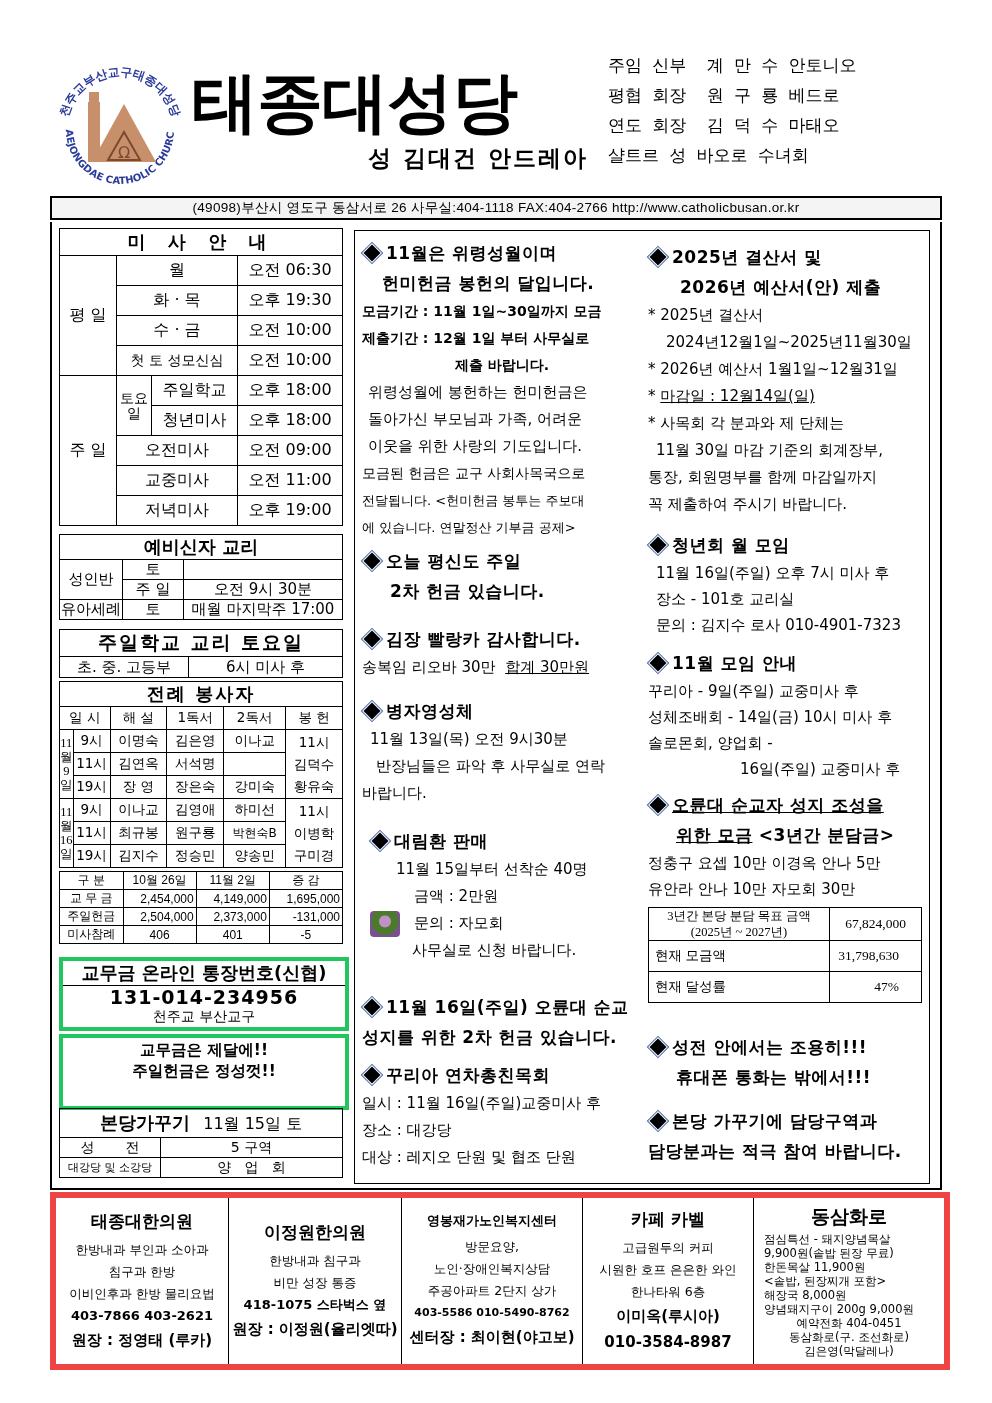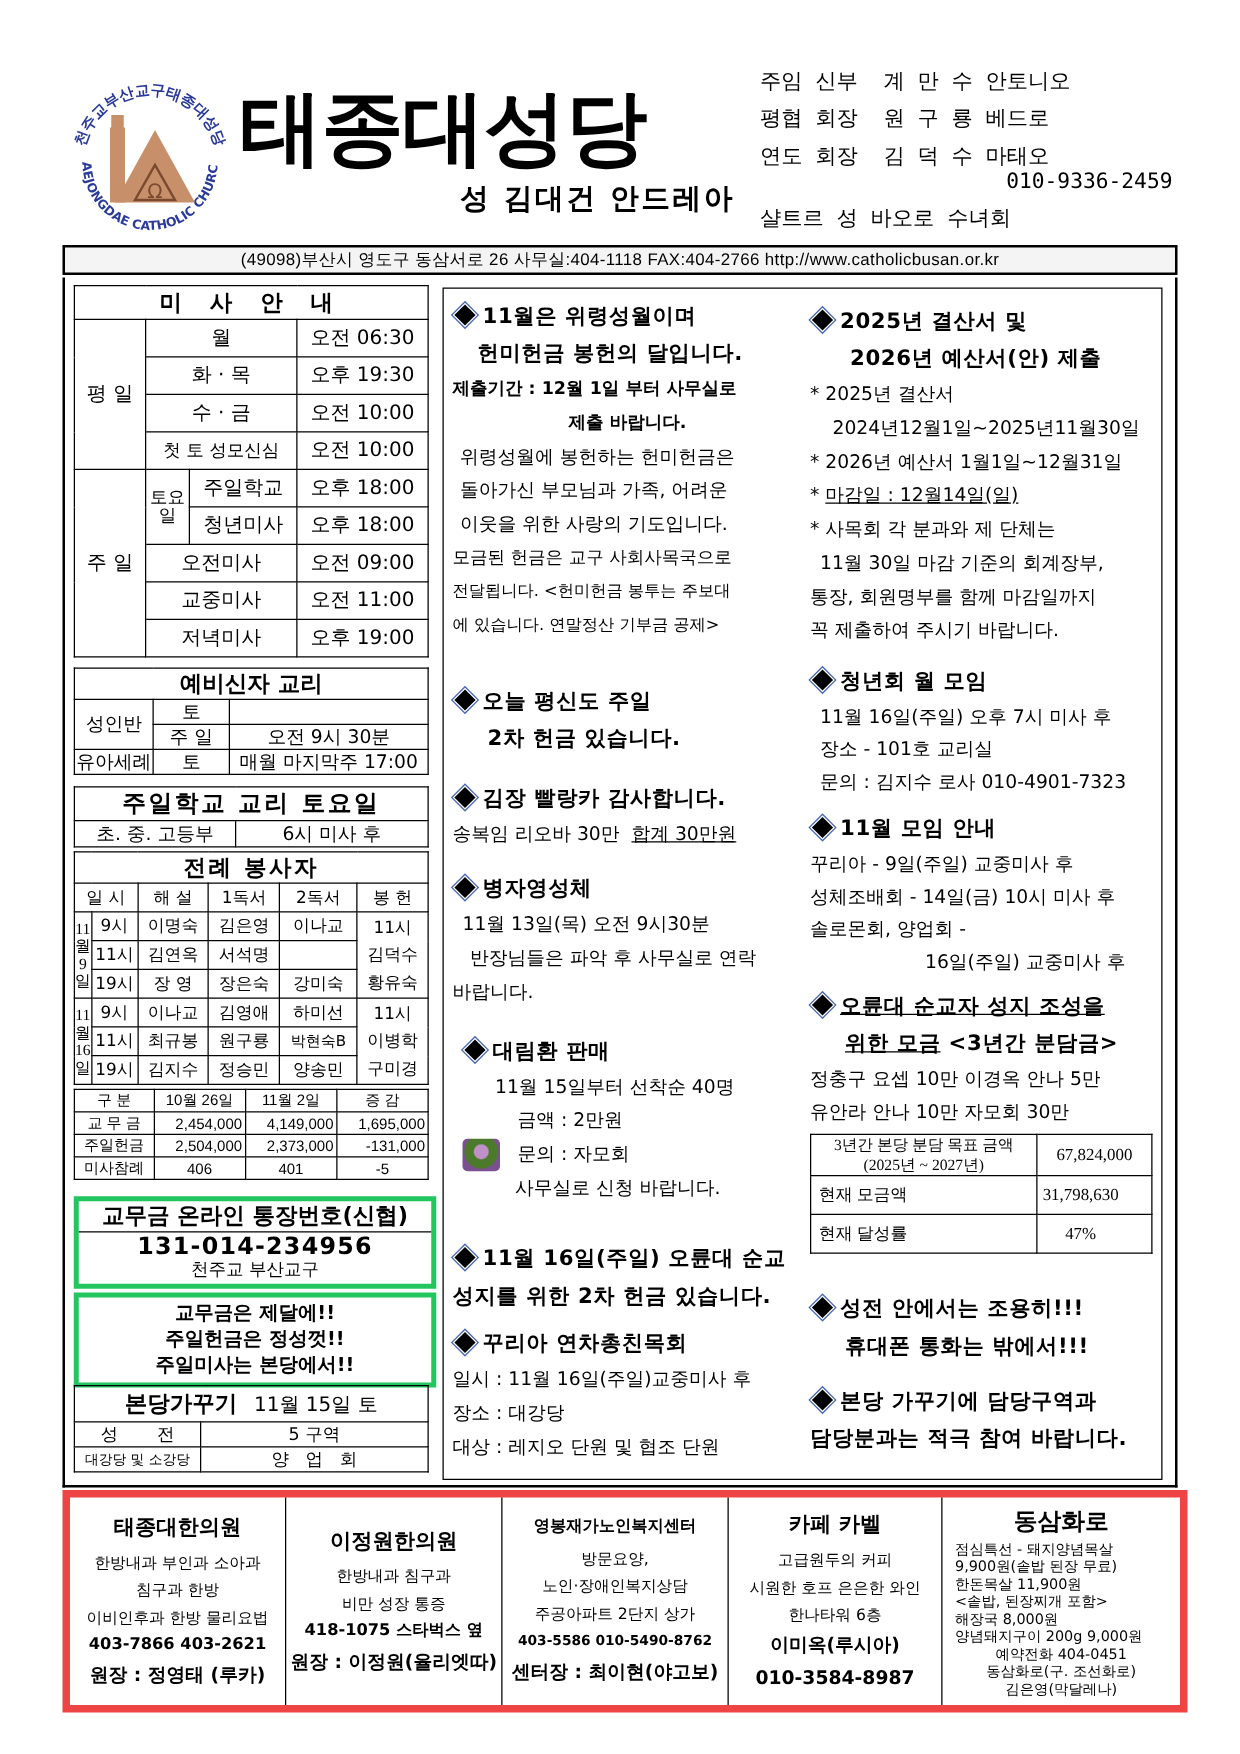--- a/index.html
+++ b/index.html
@@ -60,21 +60,21 @@
   .art .h { font-size: 17px; font-weight: bold; line-height: 30px; letter-spacing: 0.5px; }
   .art .b { font-weight: bold; font-size: 14px; }
   .dia { display: inline-block; width: 12px; height: 12px; background: #000; transform: rotate(45deg);
          outline: 1px solid #4a6ab0; outline-offset: 1px; margin: 0 8px 2px 4px; vertical-align: middle; }
   .u { text-decoration: underline; }
   .wreath { display: inline-block; width: 30px; height: 26px; border-radius: 4px;
     background: radial-gradient(circle at 50% 40%, #c090c8 0 25%, #4a7a2a 30% 60%, #7a5090 65%); vertical-align: middle; }
   .t-fund { left: 648px; top: 907px; width: 274px; font-size: 13.5px; font-family: Liberation Serif, serif; }
   .t-fund td { height: 30px; }
   .t-fund td.l { text-align: left; padding-left: 6px; }
-  .t-fund td.r { text-align: center; padding-right: 22px; }
+  .t-fund td.r { text-align: right; padding-right: 22px; }
   
   .ads { left: 50px; top: 1192px; width: 888px; height: 166px; border: 6px solid #ef4444; display: flex; }
   .ad { border-right: 1px solid #000; text-align: center; display: flex; flex-direction: column; justify-content: center; }
   .ad:last-child { border-right: none; }
   .ad .n { font-weight: bold; font-size: 17px; margin-bottom: 6px; }
   .ad .l { font-size: 12.5px; line-height: 22px; }
   .ad .p { font-weight: bold; font-size: 13px; line-height: 22px; }
   .ad .m { font-weight: bold; font-size: 15px; line-height: 26px; }
   .ad5 .l { font-size: 11.5px; line-height: 14px; text-align: left; padding-left: 10px; }
 </style>
@@ -97,21 +97,20 @@
     <text x="72" y="96" font-size="16" fill="#7a4a30" text-anchor="middle">Ω</text>
   </svg>
 </div>
 <div class="abs title">태종대성당</div>
 <div class="abs patron">성 김대건 안드레아</div>
 
 <div class="abs staff">
   <div>주임 신부  계 만 수 안토니오</div>
   <div>평협 회장  원 구 룡 베드로</div>
   <div>연도 회장  김 덕 수 마태오</div>
-  <div class="phone">010-9336-2459</div>
   <div>샬트르 성 바오로 수녀회</div>
 </div>
 
 <div class="abs addr-bar">(49098)부산시 영도구 동삼서로 26 사무실:404-1118  FAX:404-2766  http://www.catholicbusan.or.kr</div>
 
 <div class="abs frame"></div>
 <div class="abs col-frame"></div>
 
 <table class="t-mass">
   <tbody>
@@ -288,21 +287,20 @@
 
 <div class="box acct">
   <div class="h">교무금 온라인 통장번호(신협)</div>
   <div class="n">131-014-234956</div>
   <div class="s">천주교 부산교구</div>
 </div>
 
 <div class="box motto">
   <div>교무금은 제달에!!</div>
   <div>주일헌금은 정성껏!!</div>
-  <div>주일미사는 본당에서!!</div>
 </div>
 
 <table class="t-dec">
   <tbody>
       <tr>
         <td colspan="2" class="hd">
     <b>본당가꾸기</b>
     &nbsp;&nbsp;<span style="font-size:16px">11월 15일 토</span>
   </td>
       </tr>
@@ -313,20 +311,21 @@
   <tr>
         <td style="font-size:11px">대강당 및 소강당</td>
         <td style="white-space:pre">양   업   회</td>
       </tr>
 </tbody>
   </table>
 
 <div class="art" style="left:362px; top:238px; width:280px;">
   <div class="h"><span class="dia"></span><span>11월은 위령성월이며</span></div>
   <div class="h" style="padding-left:20px">헌미헌금 봉헌의 달입니다.</div>
+  <div class="b">모금기간 : 11월 1일~30일까지 모금</div>
   <div class="b">제출기간 : 12월 1일 부터 사무실로</div>
   <div class="b" style="text-align:center">제출 바랍니다.</div>
   <div style="padding-left:6px">위령성월에 봉헌하는 헌미헌금은</div>
   <div style="padding-left:6px">돌아가신 부모님과 가족, 어려운</div>
   <div style="padding-left:6px">이웃을 위한 사랑의 기도입니다.</div>
   <div style="font-size:14px">모금된 헌금은 교구 사회사목국으로</div>
   <div style="font-size:13px">전달됩니다. &lt;헌미헌금 봉투는 주보대</div>
   <div style="font-size:13px">에 있습니다. 연말정산 기부금 공제&gt;</div>
 </div>
 

